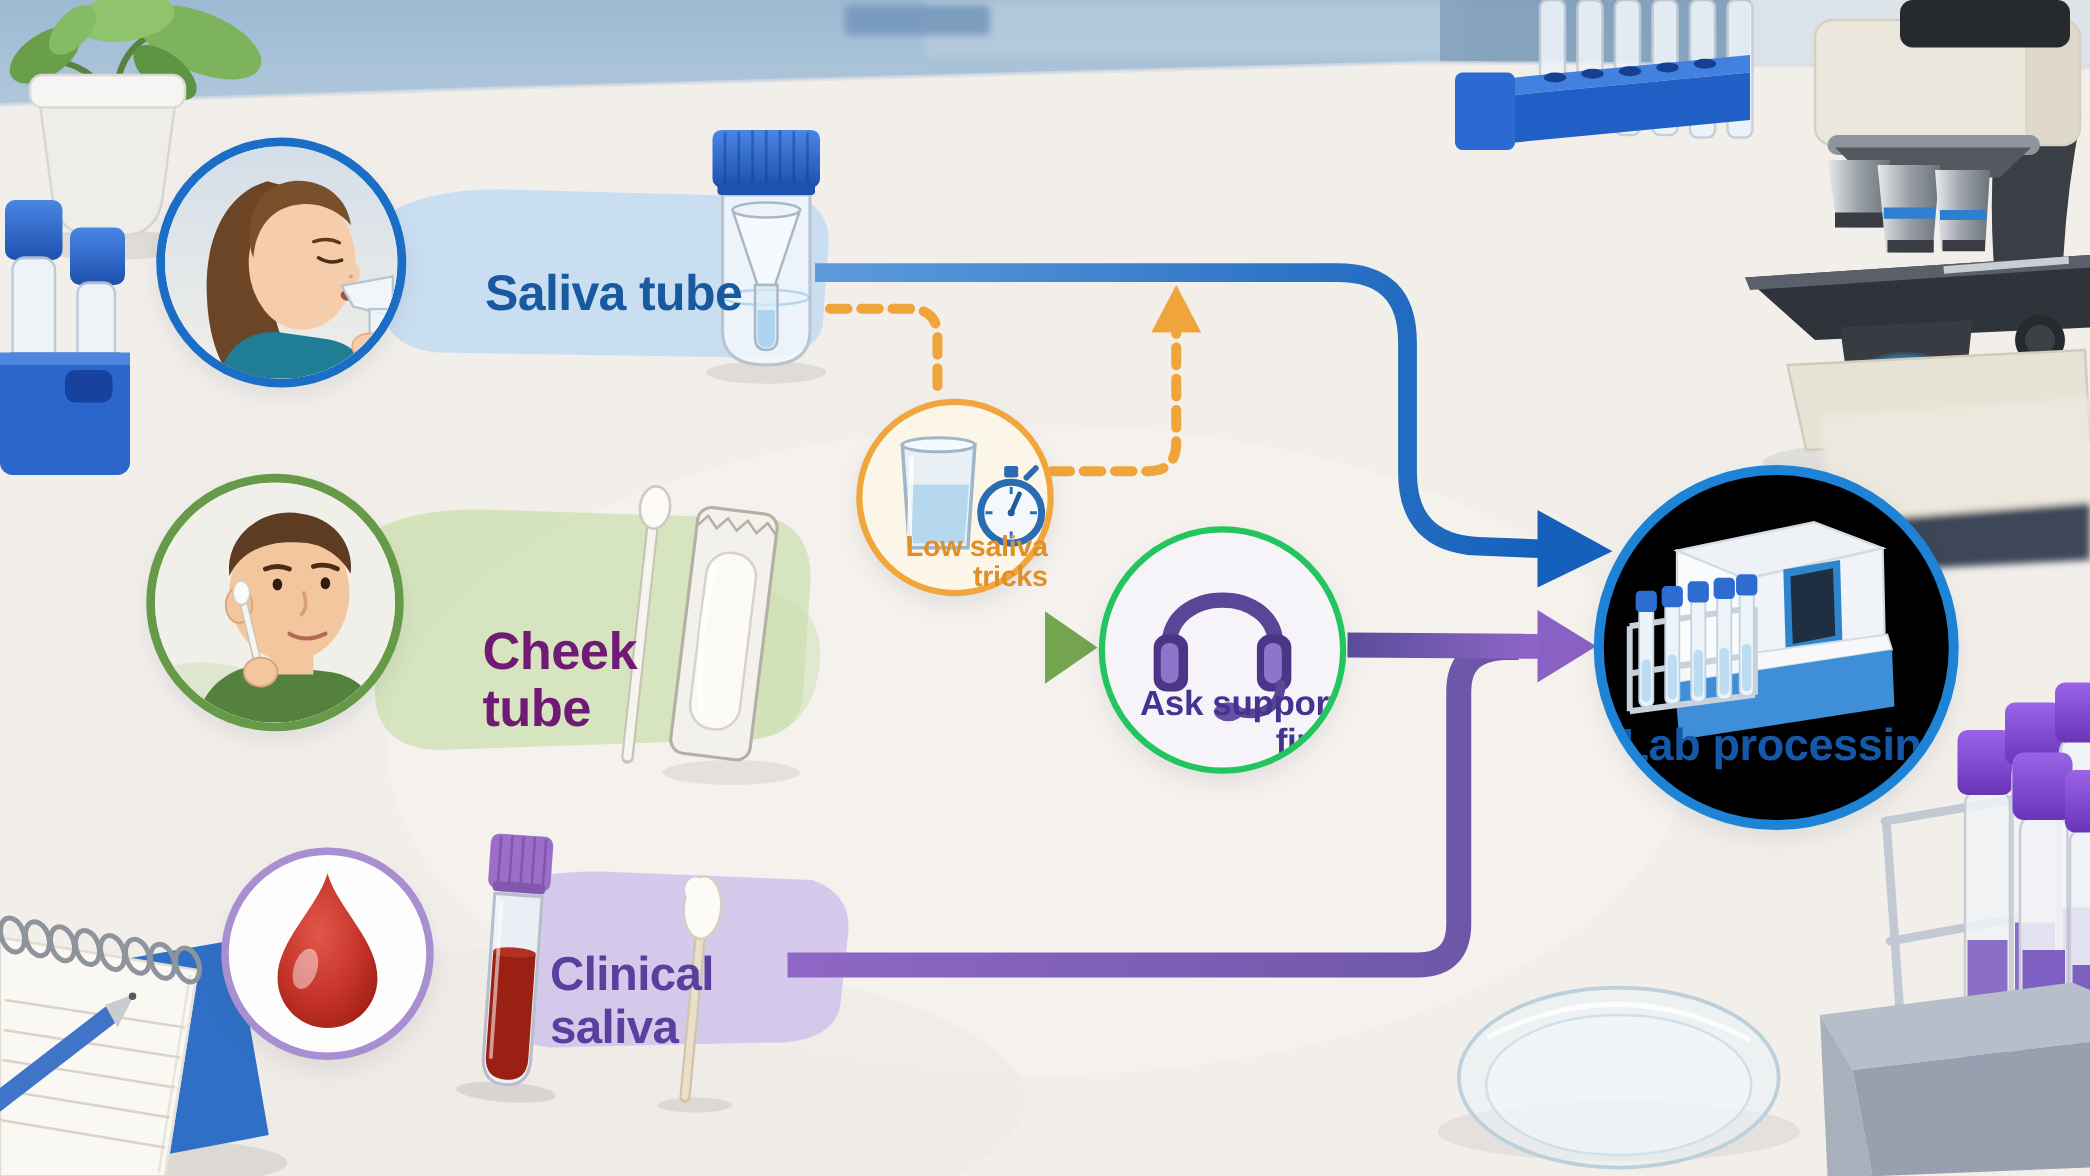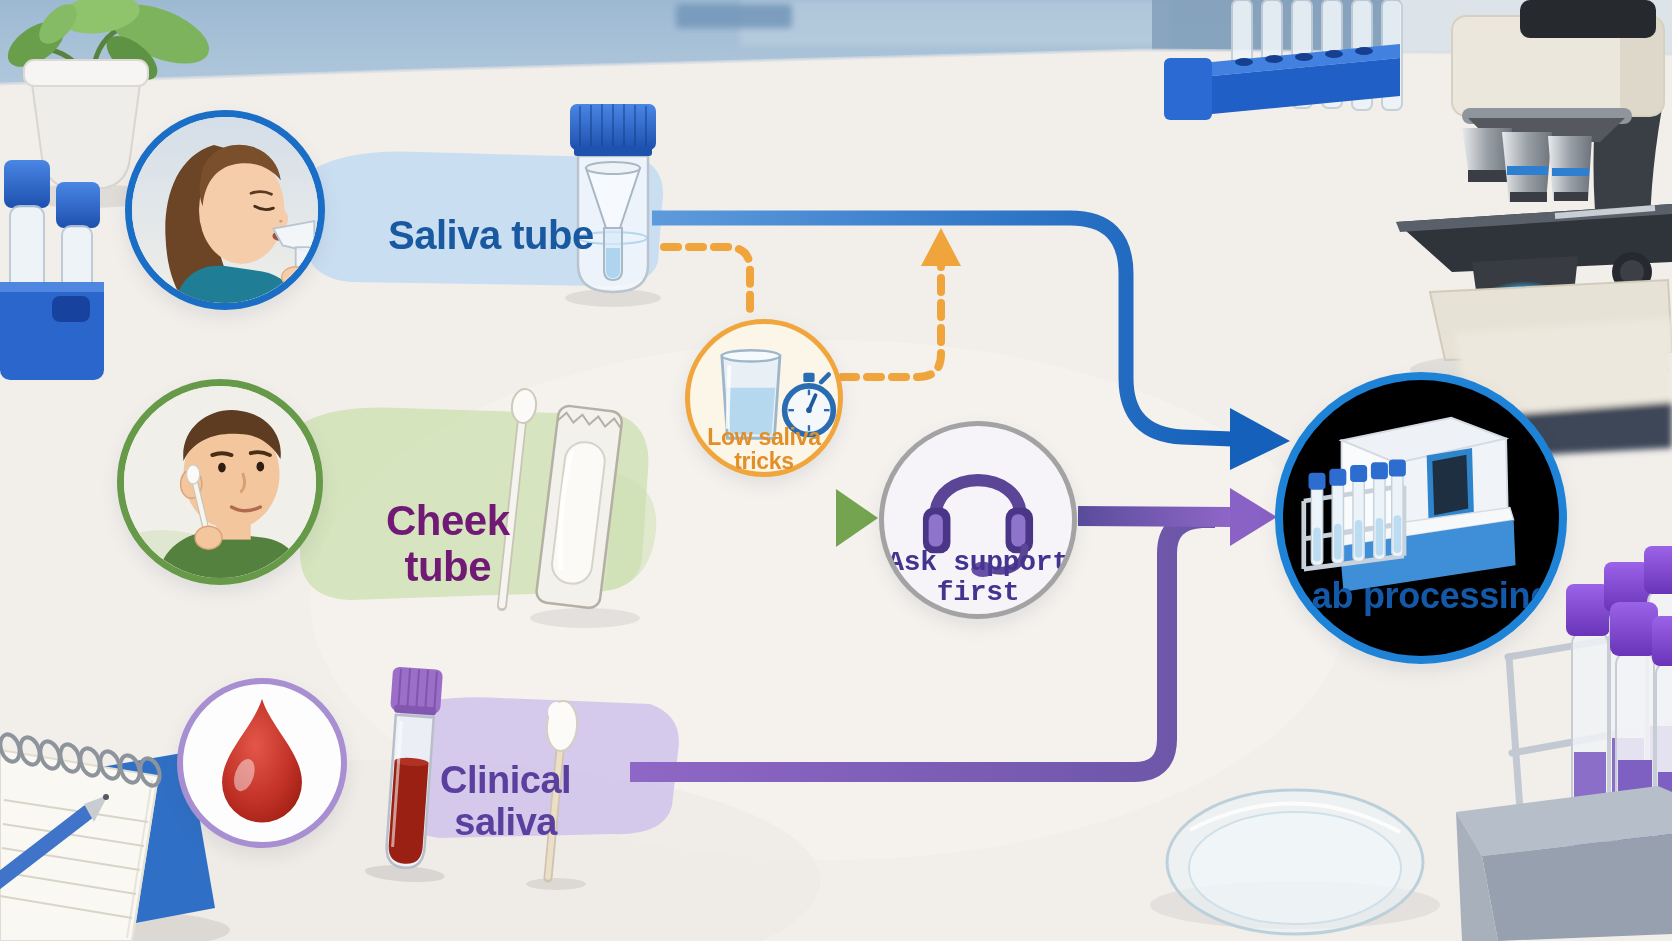--- a/index.html
+++ b/index.html
@@ -9,30 +9,30 @@
     font-family:"Liberation Sans","DejaVu Sans",sans-serif;
   }
   .layer{position:absolute;left:0;top:0;}
   .node-circle{
     position:absolute; border-radius:50%; box-sizing:border-box;
     overflow:hidden; background:#fdfdfe;
     box-shadow:0 8px 18px rgba(60,70,90,.10);
   }
   .node-circle svg{display:block;width:100%;height:100%;}
   .label{position:absolute; font-weight:bold; letter-spacing:-0.5px; line-height:1.05;}
-  .label .l{display:block;text-align:center;}
-  .in-label{position:absolute; left:0; width:100%; text-align:center; font-weight:bold; letter-spacing:-0.3px;}
+  .label .l{display:block;}
+  .in-label{position:absolute; left:0; width:100%; text-align:right; font-weight:bold; letter-spacing:-0.3px;}
   #saliva-label   {left:388px; top:214px; font-size:40px; color:#19599f;}
   #cheek-label    {left:386px; top:498px; font-size:42px; color:#701a75; line-height:46px;}
   #clinical-label {left:440px; top:759px; font-size:38px; color:#5b3f9e; line-height:42px;}
   #saliva-circle  {left:125px; top:110px; width:200px; height:200px; border:7px solid #1b6ec5; background:#e9edf2;}
   #cheek-circle   {left:117px; top:379px; width:206px; height:206px; border:7px solid #669a49; background:#f1efe9;}
   #clinical-circle{left:177px; top:678px; width:170px; height:170px; border:6px solid #a78fd2;}
   #tricks-circle  {left:685px; top:319px; width:158px; height:158px; border:5px solid #f0a63c; background:#fcf6e9; overflow:visible;}
-  #support-circle {left:879px; top:421px; width:198px; height:198px; border:5px solid #a3a3a3; background:#f6f4f9;font-family:Liberation Mono, monospace;}
+  #support-circle {left:879px; top:421px; width:198px; height:198px; border:5px solid #22c55e; background:#f6f4f9;}
   #lab-circle     {left:1275px; top:372px; width:292px; height:292px; border:8px solid #1e83d7; background:#000000;}
   #tricks-label  {top:101px; font-size:23px; line-height:24px; color:#e28f28;}
   #support-label {top:122px; font-size:28px; line-height:30px; color:#433490;}
   #lab-label     {top:196px; font-size:36px; line-height:40px; color:#1459a9;}
 </style>
 </head>
 <body>
 
 <div class="scene">
 

